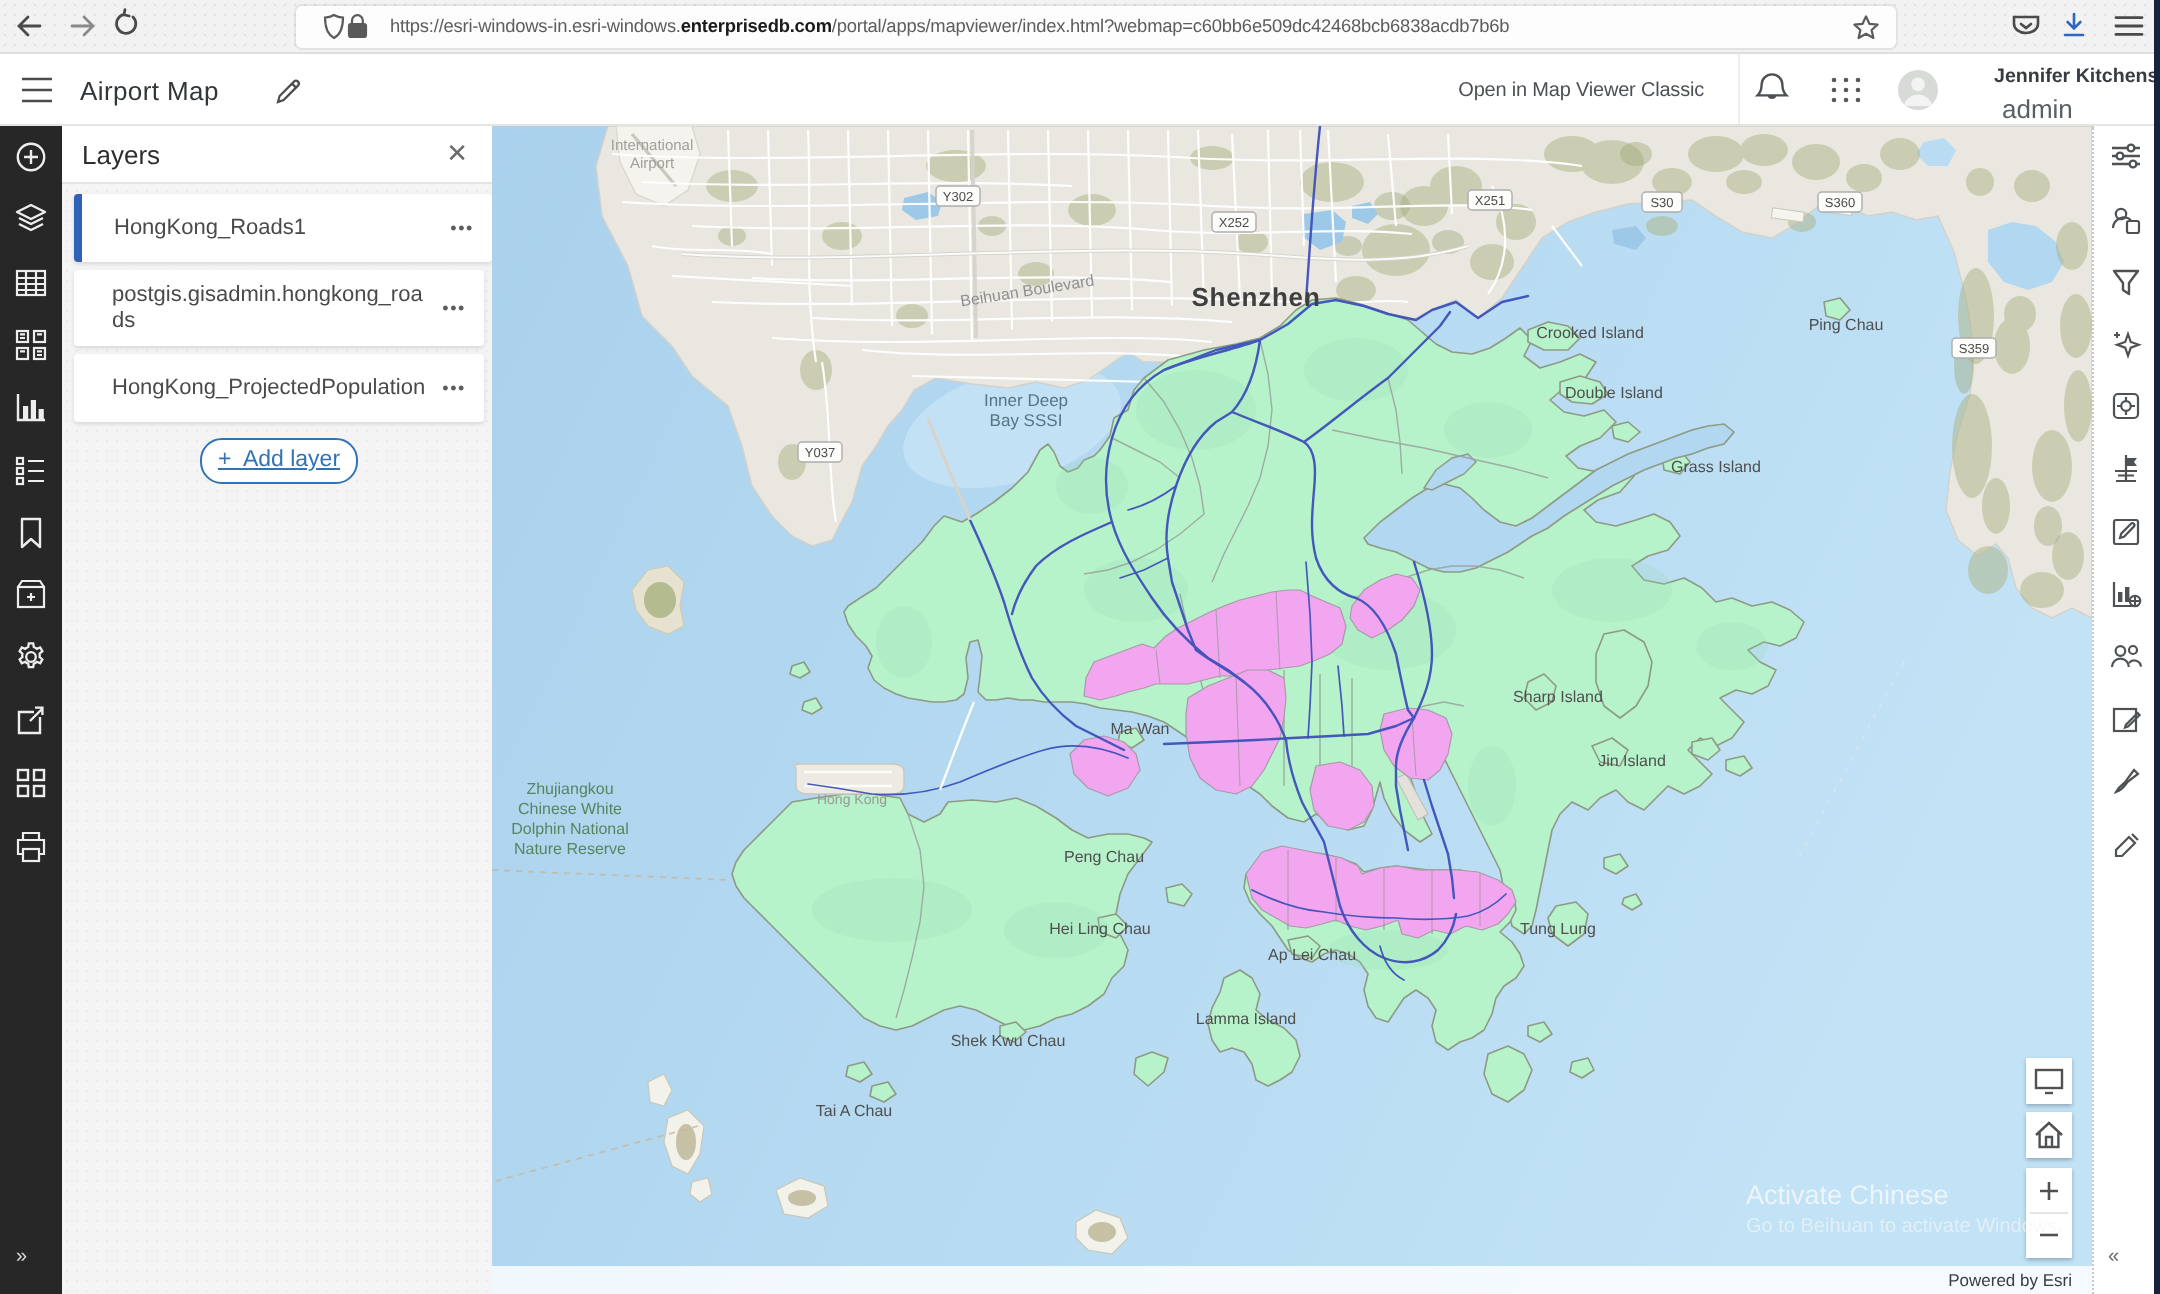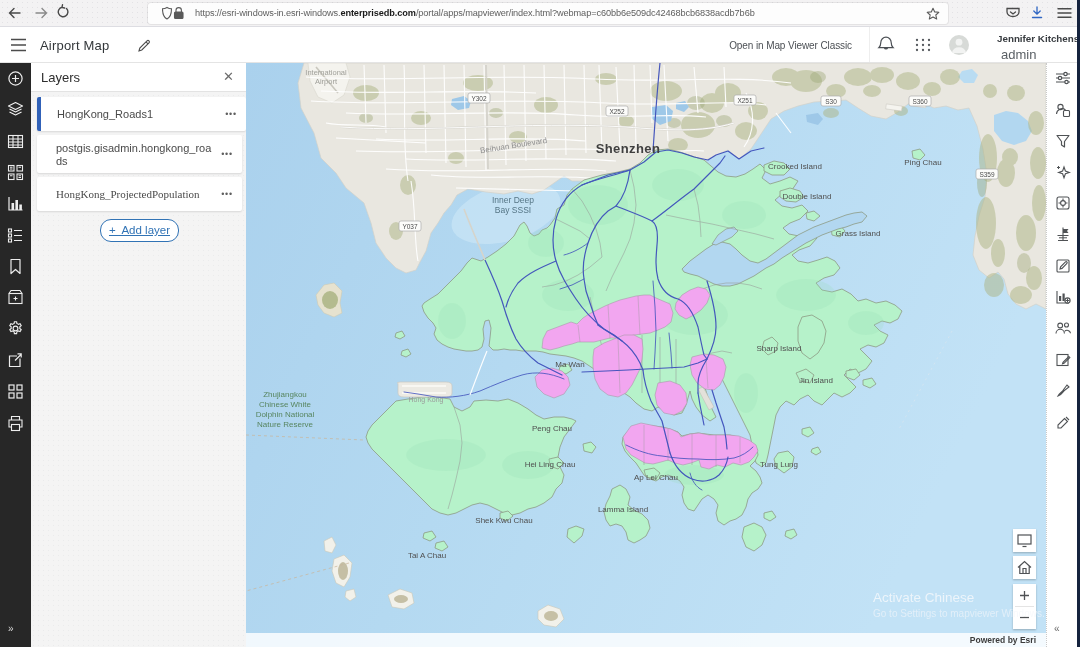--- a/index.html
+++ b/index.html
@@ -36,21 +36,21 @@
     box-shadow:0 1px 2px rgba(0,0,0,0.12);font-size:11px;color:#4a4a4a;}
   .card .nm{position:absolute;left:19px;top:50%;transform:translateY(-50%);line-height:12.5px;width:152px;}
   .card .dots{position:absolute;right:9px;top:50%;transform:translateY(-50%);color:#5f5f5f;font-size:9px;letter-spacing:0.8px;}
   #addbtn{left:69px;top:156px;width:77px;height:21px;border:1px solid #3173b5;border-radius:11px;
     background:#fff;color:#3173b5;font-size:11.5px;text-align:center;line-height:20px;text-decoration:underline;}
   
   #map{left:246px;top:63px;width:800px;height:584px;background:#b2d7f0;overflow:hidden;}
   #attrib{left:246px;top:633px;width:800px;height:14px;background:rgba(255,255,255,0.82);
     font-size:8.5px;color:#3c3c3c;line-height:14px;}
   #attrib .l{position:absolute;left:4px;}
-  #attrib .r{position:absolute;right:10px;font-weight:bold;}
+  #attrib .r{position:absolute;right:10px;}
   
   #rtool{left:1046px;top:63px;width:31px;height:584px;background:#fff;border-left:1px dotted #c9c9c9;box-sizing:border-box;}
   #rtool svg{position:absolute;left:8px;}
   #redge{left:1077px;top:0;width:3px;height:647px;background:#15233e;}
   
   .mbtn{position:absolute;width:23px;height:23px;background:#fff;box-shadow:0 1px 2px rgba(0,0,0,0.25);}
   #actwin{left:873px;top:590px;color:rgba(248,250,252,0.78);font-size:13.5px;}
   #actwin2{left:873px;top:608px;color:rgba(242,246,250,0.65);font-size:10px;}
 </style>
 </head>
@@ -218,21 +218,21 @@
     </div>
   <div class="card" style="top:34px;height:34px;border-left:4px solid #3061b8;">
     <span class="nm" style="left:16px;">HongKong_Roads1</span>
       <span class="dots">•••</span>
   </div>
   <div class="card" style="top:72px;height:38px;">
     <span class="nm">postgis.gisadmin.hongkong_roa<br>ds</span>
       <span class="dots">•••</span>
   </div>
   <div class="card" style="top:114px;height:34px;">
-    <span class="nm" style="width:176px;font-family:Liberation Serif, serif;">HongKong_ProjectedPopulation</span>
+    <span class="nm" style="width:176px;">HongKong_ProjectedPopulation</span>
       <span class="dots">•••</span>
   </div>
   <div id="addbtn" class="abs">+&nbsp; Add layer</div>
 </div>
 
 <div id="map" class="abs">
 <svg width="800" height="584" viewBox="0 0 800 584">
   <defs>
     <linearGradient id="wg" x1="0" y1="0" x2="1" y2="0.35">
       <stop offset="0" stop-color="#aad1ed"></stop>
@@ -548,21 +548,21 @@
 <div class="mbtn" style="left:1013px;top:584px;height:45px;">
   <svg width="23" height="45" viewBox="0 0 23 45">
       <g stroke="#4f5255" stroke-width="1.3">
         <path d="M11.5 7 v9 M7 11.5 h9"></path>
         <path d="M7 33.5 h9"></path>
       </g>
       <path d="M2 22.5 h19" stroke="#e4e4e4" stroke-width="1"></path>
     </svg>
 </div>
 <div id="actwin" class="abs">Activate Chinese</div>
-<div id="actwin2" class="abs">Go to Settings to mapviewer Windows.</div>
+<div id="actwin2" class="abs">Go to Beihuan to activate Windows.</div>
 
 <div id="rtool" class="abs">
   <svg width="16" height="16" viewBox="0 0 16 16" style="top:7px;">
       <g fill="none" stroke="#4f5255" stroke-width="1.2">
         <path d="M1 4 h14 M1 8 h14 M1 12 h14"></path>
         <circle cx="10.5" cy="4" r="1.7" fill="#fff"></circle>
         <circle cx="5" cy="8" r="1.7" fill="#fff"></circle>
         <circle cx="11.5" cy="12" r="1.7" fill="#fff"></circle>
       </g>
     </svg>

